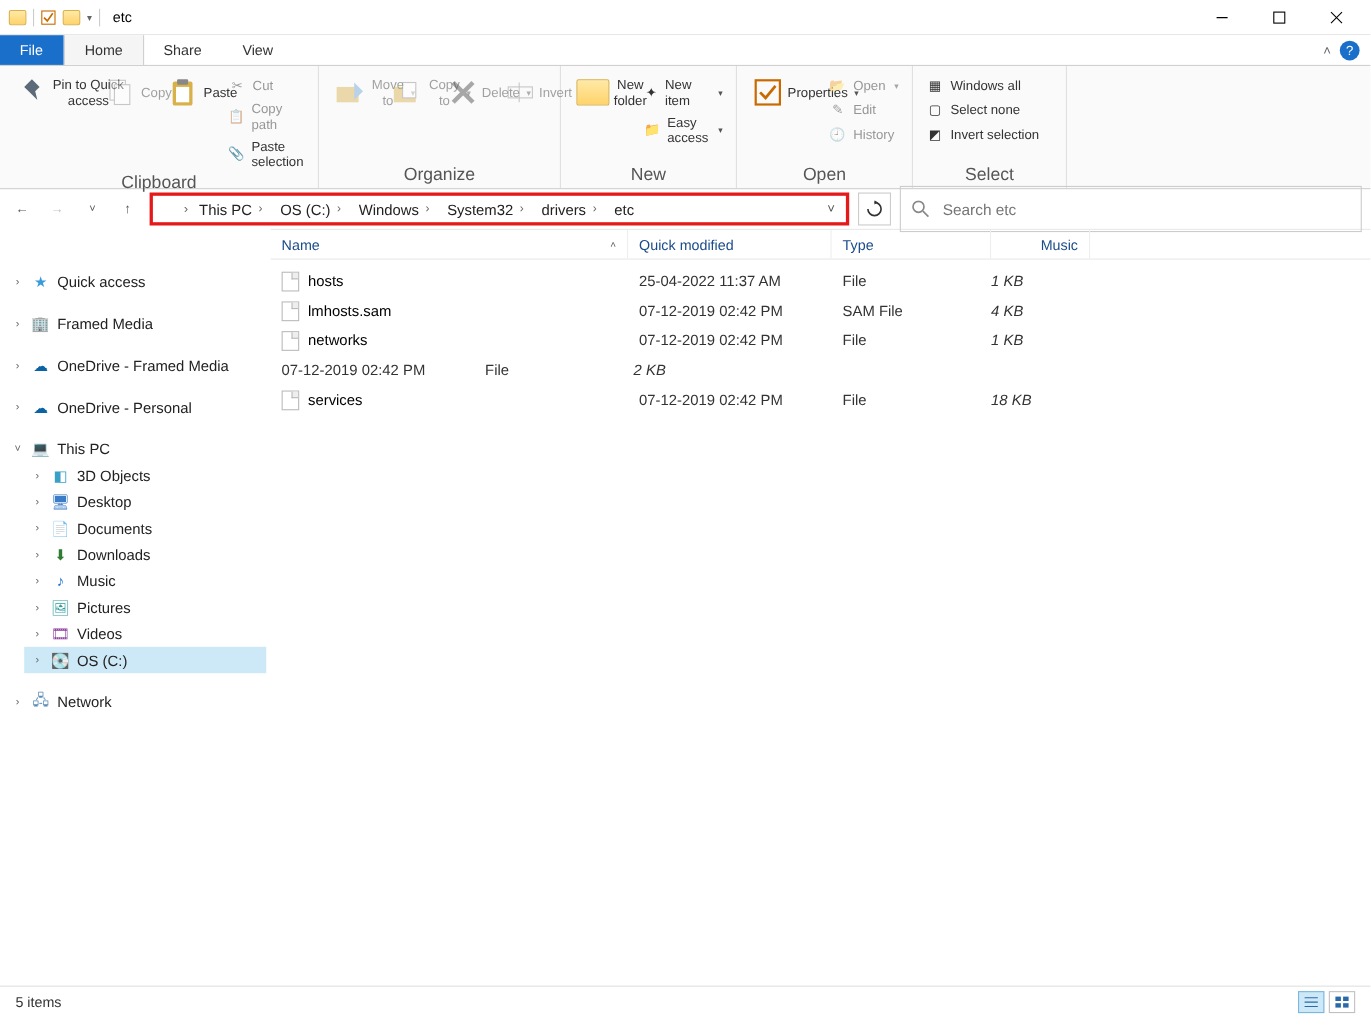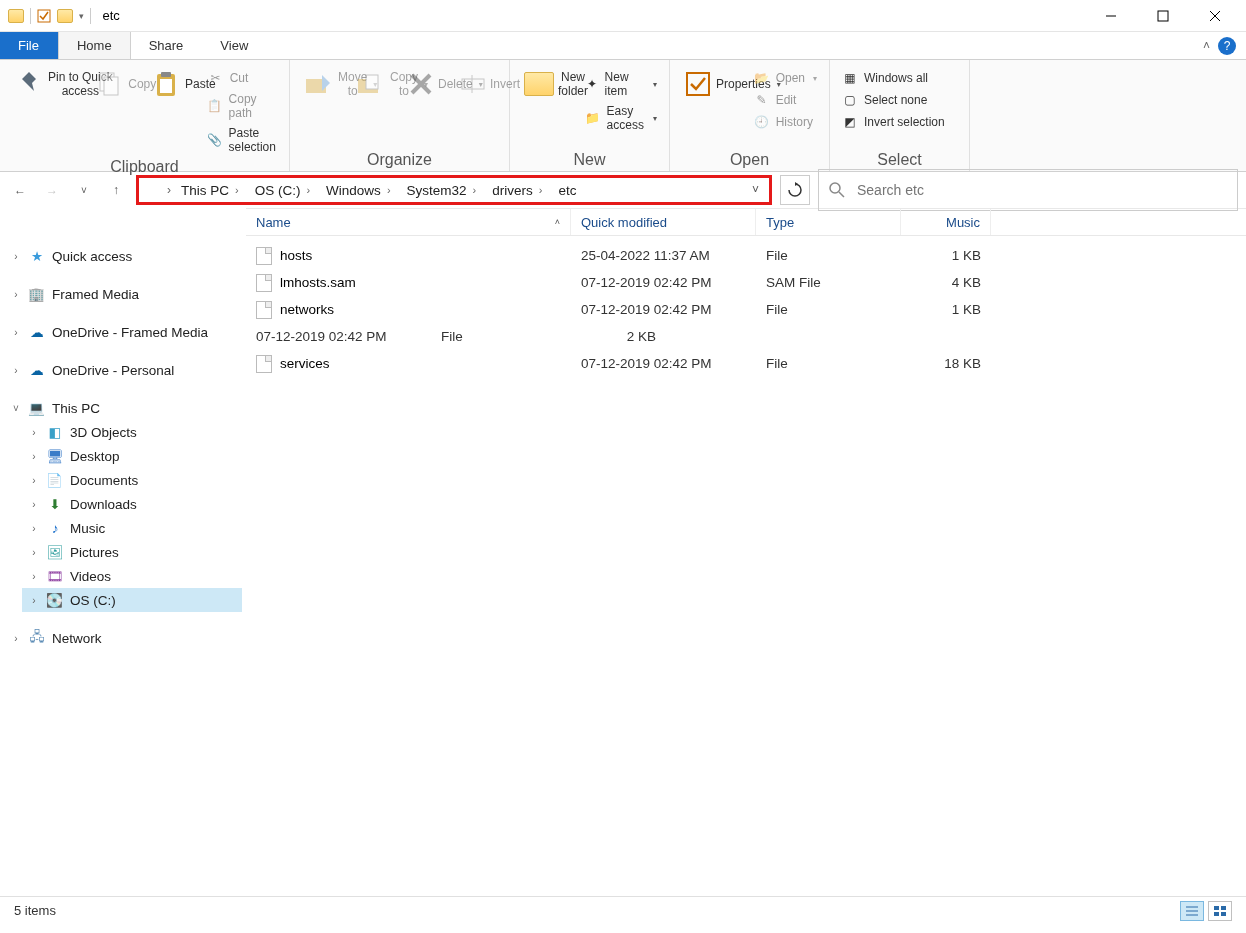--- a/index.html
+++ b/index.html
@@ -60,21 +60,21 @@
   .tree-row .expand { width: 12px; color: #666; font-size: 10px; text-align: center; }
   .tree-row .ic { width: 18px; height: 16px; display: flex; align-items: center; justify-content: center; }
   .tree-row.selected { background: #cde8f6; }
   .tree .sub { padding-left: 18px; }
   .tree .spacer { height: 14px; }
   .filelist { flex: 1; padding-top: 6px; }
   .filerow { display: flex; align-items: center; height: 27px; font-size: 13.5px; }
   .filerow .cname { width: 325px; display: flex; align-items: center; gap: 8px; padding-left: 10px; }
   .filerow .cdate { width: 185px; padding-left: 10px; color: #333; }
   .filerow .ctype { width: 145px; padding-left: 10px; color: #333; }
-  .filerow .csize { width: 90px; text-align: right; padding-right: 10px; color: #333; }
+  .filerow .csize { width: 90px; text-align: left; padding-right: 10px; color: #333; font-style: italic; }
   .fileic { width: 16px; height: 18px; background: #fff; border: 1px solid #bbb; position: relative; }
   .fileic::after { content: ""; position: absolute; top: 0; right: 0; width: 5px; height: 5px; background: #eee; border-left: 1px solid #bbb; border-bottom: 1px solid #bbb; }
   
   .status { border-top: 1px solid #e0e0e0; height: 28px; display: flex; align-items: center; padding: 0 14px; font-size: 13px; color: #333; }
   .status .spacer { flex: 1; }
   .viewbtn { width: 24px; height: 20px; border: 1px solid #c0c0c0; margin-left: 4px; display: flex; align-items: center; justify-content: center; }
   .viewbtn.active { background: #cde8f6; border-color: #7ab8e0; }
   
   .chev-r::before { content: "›"; }
 </style>

